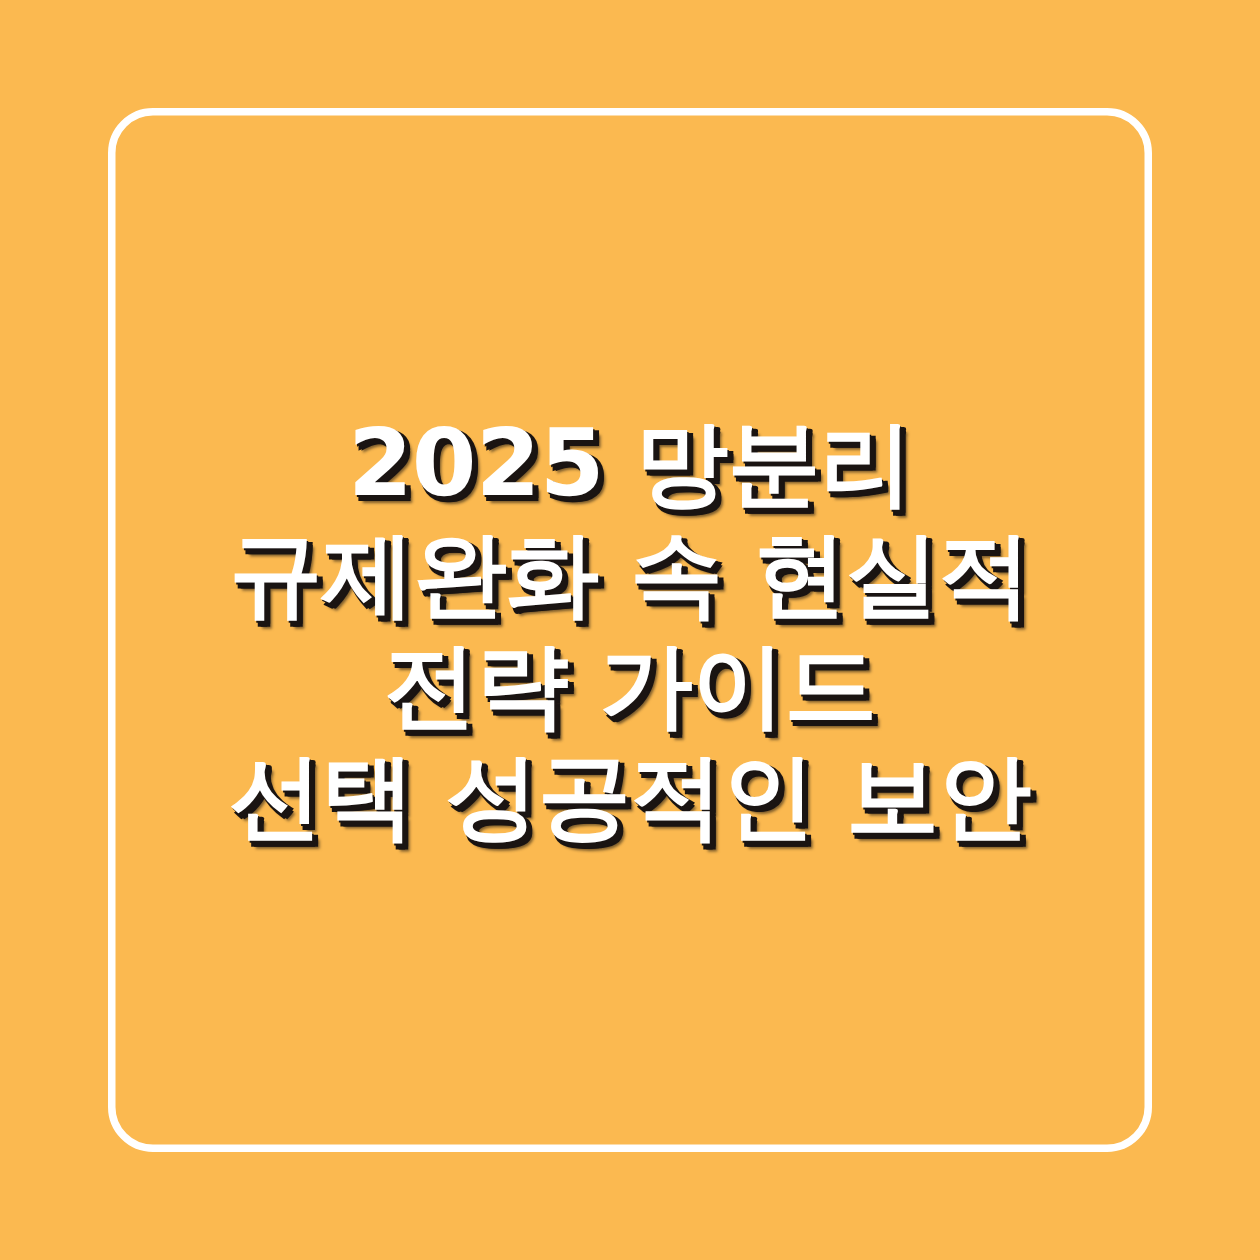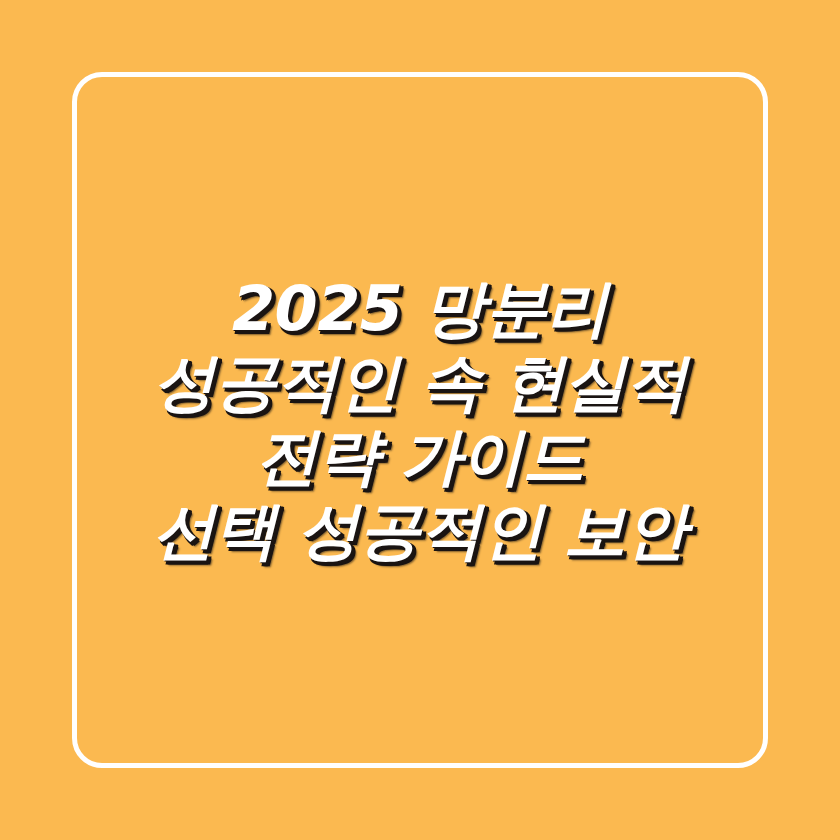--- a/index.html
+++ b/index.html
@@ -61,30 +61,29 @@
     line-height: 74px;
     letter-spacing: -0.5px;
     white-space: nowrap;
     text-shadow:
        3px 3px 0 #1a1412,
        4px 4px 0 #1a1412,
        2px 4px 0 #1a1412,
        4px 2px 0 #1a1412,
        1px 1px 0 #1a1412,
        5px 5px 2px rgba(20,16,14,0.55);
-    font-style: italic;
   }
 </style>
 </head>
 <body>
 
 <div id="thumbnail-canvas">
 
   <div id="frame-border"></div>
 
   <div id="title-block">
     <span class="title-line">2025 망분리</span>
-    <span class="title-line">성공적인 속 현실적</span>
+    <span class="title-line">규제완화 속 현실적</span>
     <span class="title-line">전략 가이드</span>
     <span class="title-line">선택 성공적인 보안</span>
   </div>
 
 </div>
 
 </body></html>

